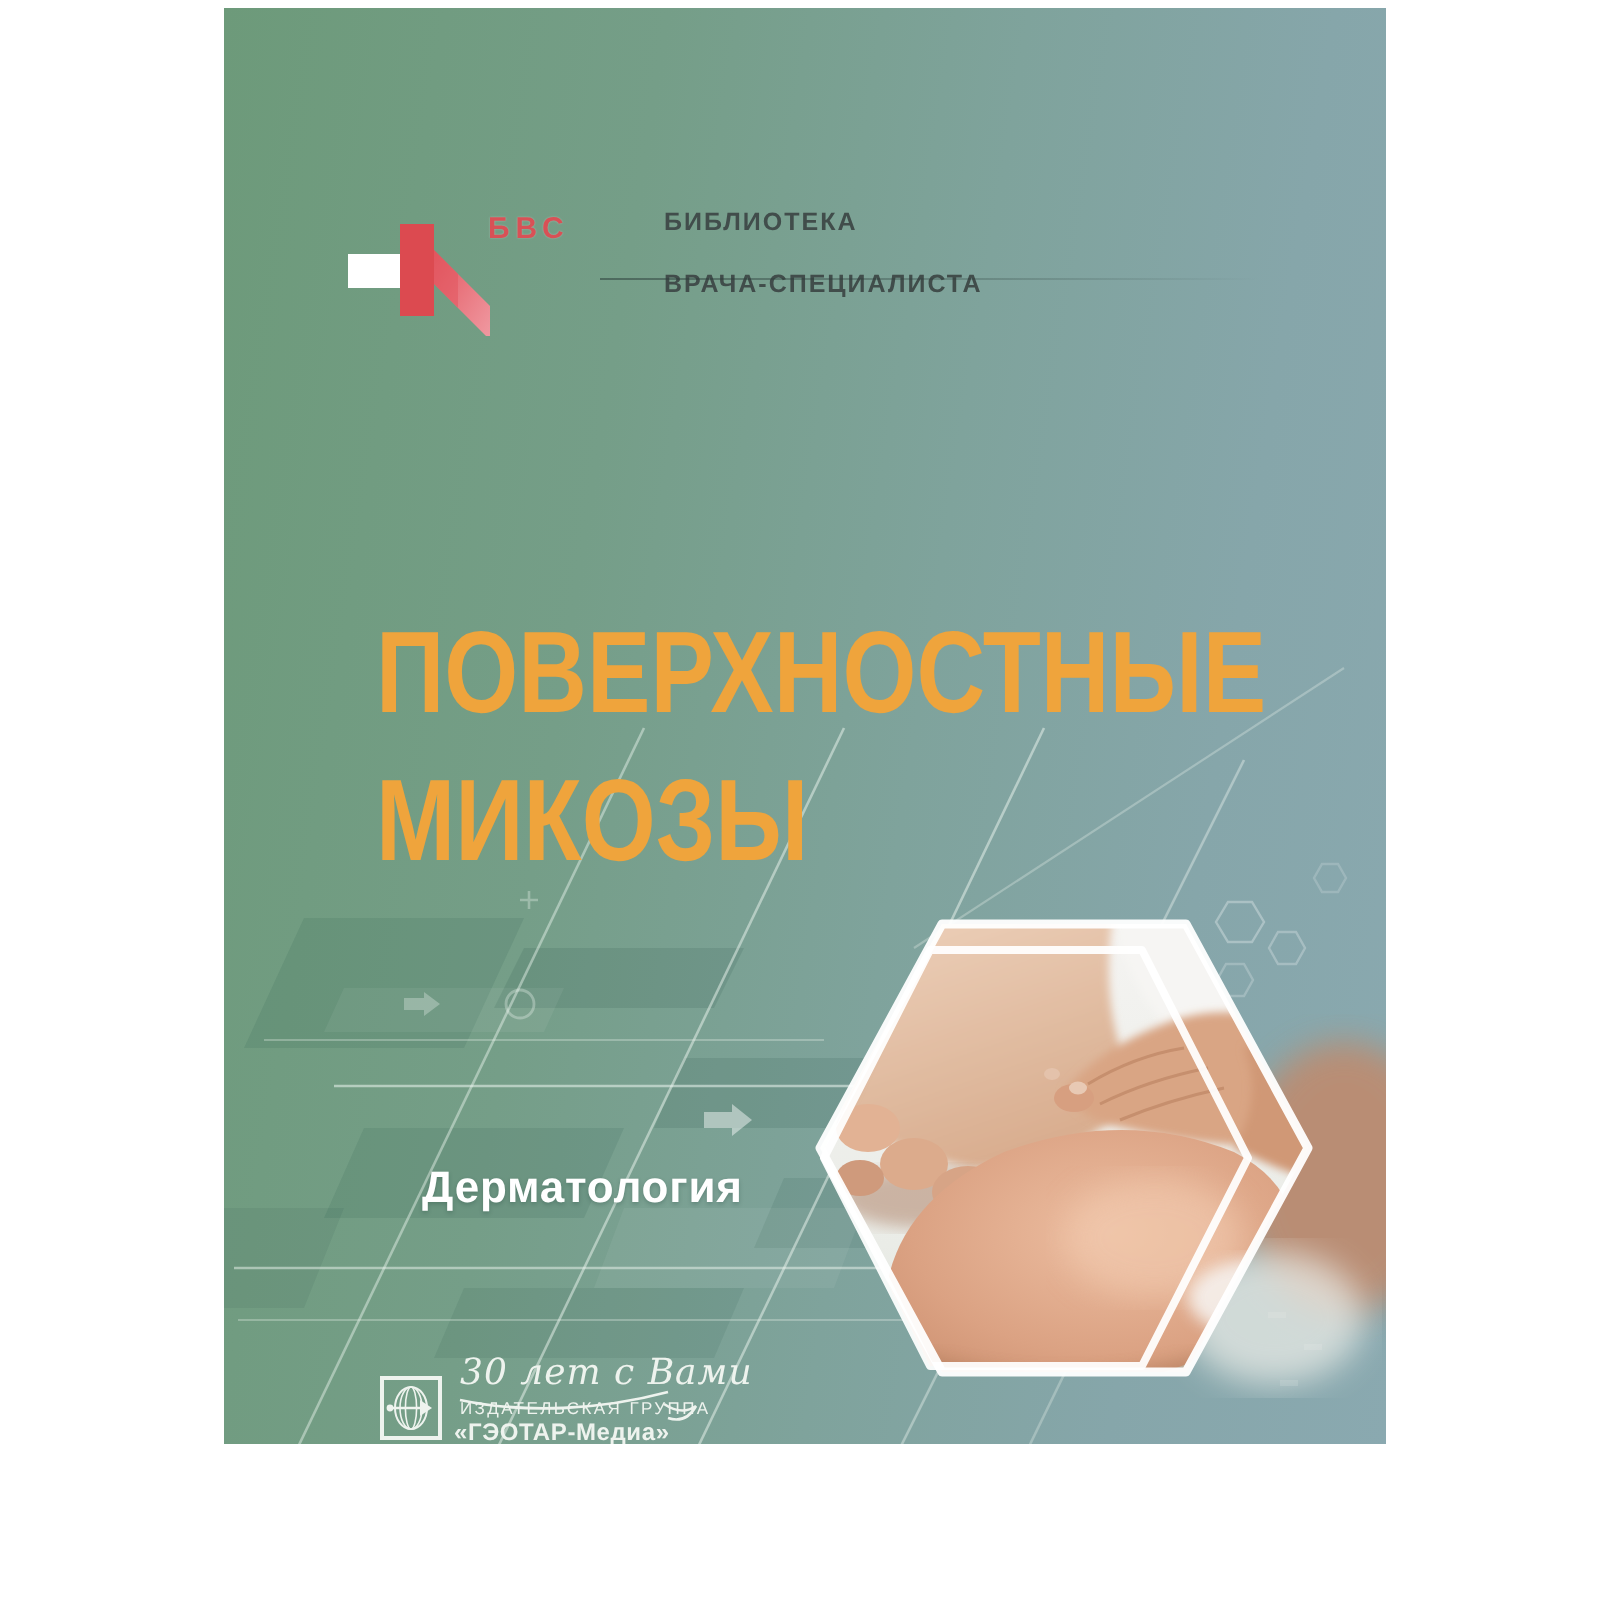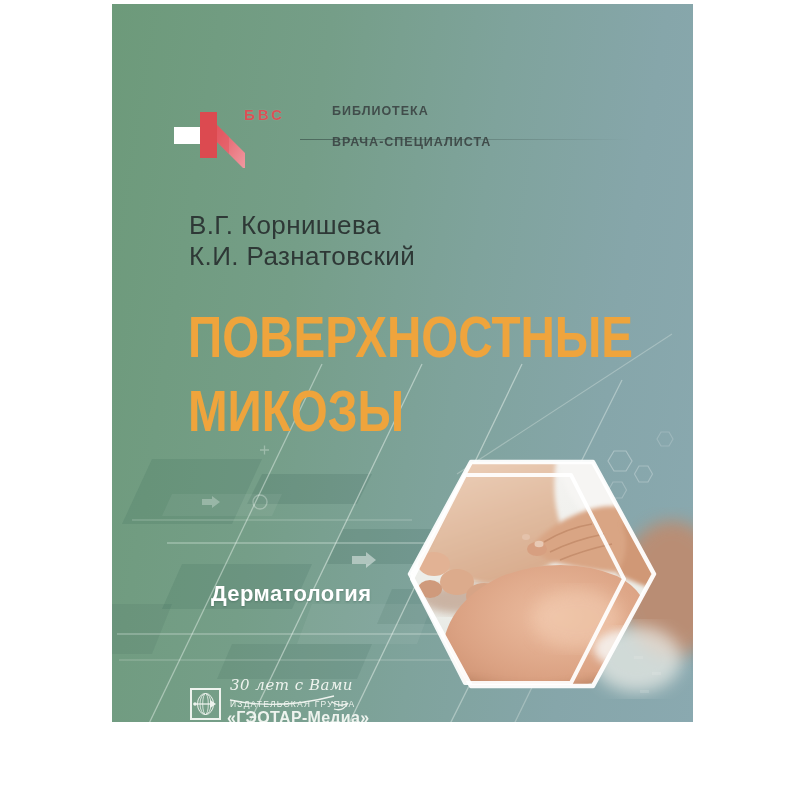--- a/index.html
+++ b/index.html
@@ -51,30 +51,30 @@
     font-size:22px;font-weight:bold;letter-spacing:.4px;color:#ffffff;
     text-shadow:0 1px 2px rgba(20,50,45,.25);
   }
 
   
   .publisher{position:absolute;left:78px;top:672px;width:280px;height:70px;color:#eef3ee;}
   .pub-icon{position:absolute;left:0;top:12px;width:31px;height:32px;}
   .pub-anniv{
     position:absolute;left:40px;top:0px;
     font-family:"DejaVu Serif",serif;font-style:italic;
-    font-size:15px;letter-spacing:.5px;color:#eef3ee;
+    font-size:18px;letter-spacing:.5px;color:#eef3ee;
   }
   .pub-swoosh{position:absolute;left:38px;top:18px;width:130px;height:18px;}
   .pub-group{
     position:absolute;left:40px;top:23px;
     font-size:8.5px;font-weight:normal;letter-spacing:1.2px;color:#eef3ee;
   }
   .pub-name{
     position:absolute;left:37px;top:33px;
-    font-size:16px;font-weight:bold;letter-spacing:.3px;color:#eef3ee;
+    font-size:12px;font-weight:bold;letter-spacing:.3px;color:#eef3ee;
   }
 </style>
 </head>
 <body>
 
 <div class="cover">
 
   <svg class="art" viewBox="0 0 581 786" aria-hidden="true">
     <defs>
       <linearGradient id="clothGrad" x1="0" y1="0" x2="0" y2="1">
@@ -203,24 +203,20 @@
       <rect x="28" y="14" width="17" height="46" fill="#dc4a50"></rect>
       <path d="M45,27 L73,55 L73,72 L45,44 Z" fill="url(#ribbonGrad)"></path>
       <path d="M45,27 L57,39 L57,56 L45,44 Z" fill="#e2565f" opacity=".55"></path>
     </svg>
     <div class="bvs-abbr">БВС</div>
     <div class="series-text"><span>БИБЛИОТЕКА</span><br>
       <span>ВРАЧА-СПЕЦИАЛИСТА</span></div>
     <div class="series-rule"></div>
   </div>
 
-  <div class="authors">
-    <div>В.Г. Корнишева</div>
-    <div>К.И. Разнатовский</div>
-  </div>
 
   <div class="title">
     <div>ПОВЕРХНОСТНЫЕ</div>
     <div>МИКОЗЫ</div>
   </div>
 
   <div class="category">Дерматология</div>
 
   <div class="publisher">
     <svg class="pub-icon" viewBox="0 0 31 32">

